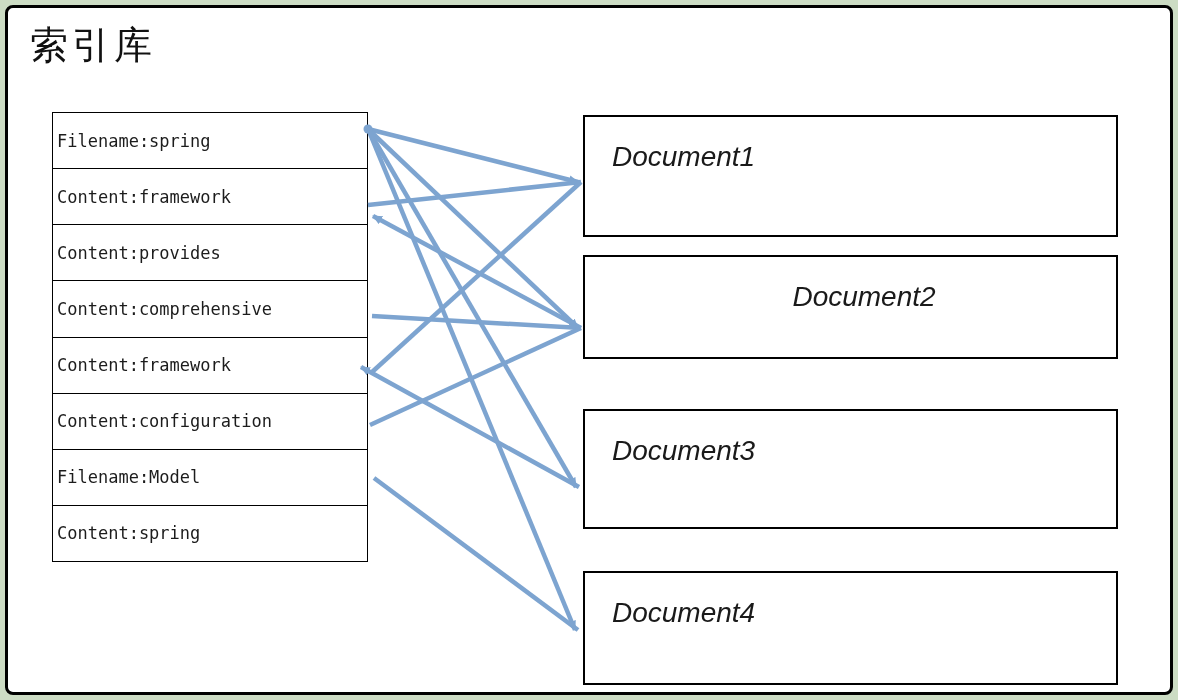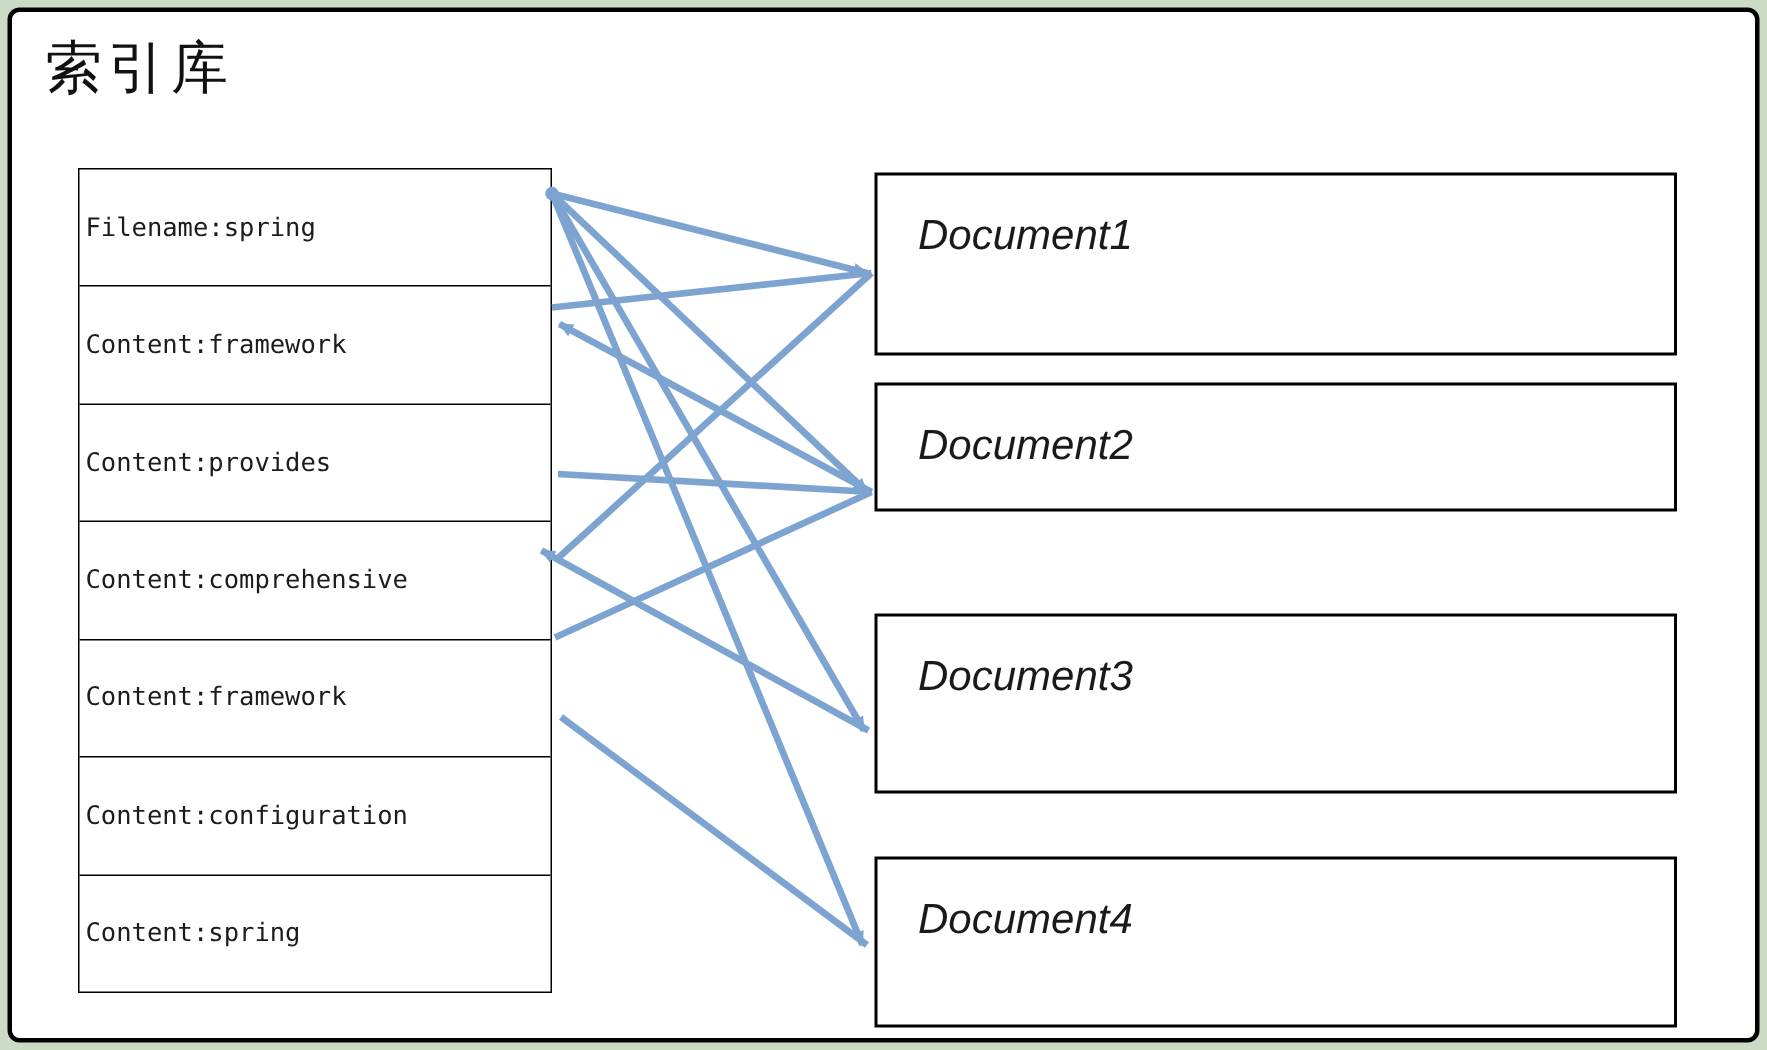--- a/index.html
+++ b/index.html
@@ -12,21 +12,21 @@
   .frame{
     position:absolute;left:5px;top:5px;right:5px;bottom:5px;
     background:#ffffff;border:3px solid #000;border-radius:8px;
   }
   .page-title{
     position:absolute;left:30px;top:20px;
     font-family:"DejaVu Serif","Liberation Serif",serif;
     font-size:38px;color:#111;letter-spacing:4px;
   }
   .index-table{
-    position:absolute;left:52px;top:112px;width:316px;height:550px;
+    position:absolute;left:52px;top:112px;width:316px;height:450px;
     border:1px solid #000;box-sizing:border-box;
     display:flex;flex-direction:column;
     background:#fff;
   }
   .index-row{
     flex:1;display:flex;align-items:center;
     border-bottom:1px solid #000;box-sizing:border-box;
     padding-left:4px;
     font-family:"DejaVu Sans Mono","Liberation Mono",monospace;
     font-size:17px;color:#1c1c1c;white-space:nowrap;
@@ -34,39 +34,40 @@
   .index-row:last-child{border-bottom:none;}
   .doc-box{
     position:absolute;left:583px;width:535px;
     border:2px solid #000;box-sizing:border-box;background:#fff;
   }
   .doc-box .doc-label{
     margin:24px 0 0 27px;
     font-size:28px;color:#1a1a1a;font-style:italic;
   }
   #doc1{top:115px;height:122px;}
-  #doc2{top:255px;height:86px;}
+  #doc2{top:255px;height:104px;text-align:center;}
   #doc3{top:409px;height:120px;}
   #doc4{top:571px;height:114px;}
   svg.connectors{position:absolute;left:0;top:0;pointer-events:none;}
 </style>
 </head>
 <body>
 
 <div class="frame"></div>
 
 <div class="page-title">索引库</div>
 
 <div class="index-table">
   <div class="index-row">Filename:spring</div>
   <div class="index-row">Content:framework</div>
   <div class="index-row">Content:provides</div>
   <div class="index-row">Content:comprehensive</div>
   <div class="index-row">Content:framework</div>
   <div class="index-row">Content:configuration</div>
+  <div class="index-row">Filename:Model</div>
   <div class="index-row">Content:spring</div>
 </div>
 
 <div class="doc-box" id="doc1">
   <div class="doc-label">Document1</div>
 </div>
 <div class="doc-box" id="doc2">
   <div class="doc-label">Document2</div>
 </div>
 <div class="doc-box" id="doc3">

